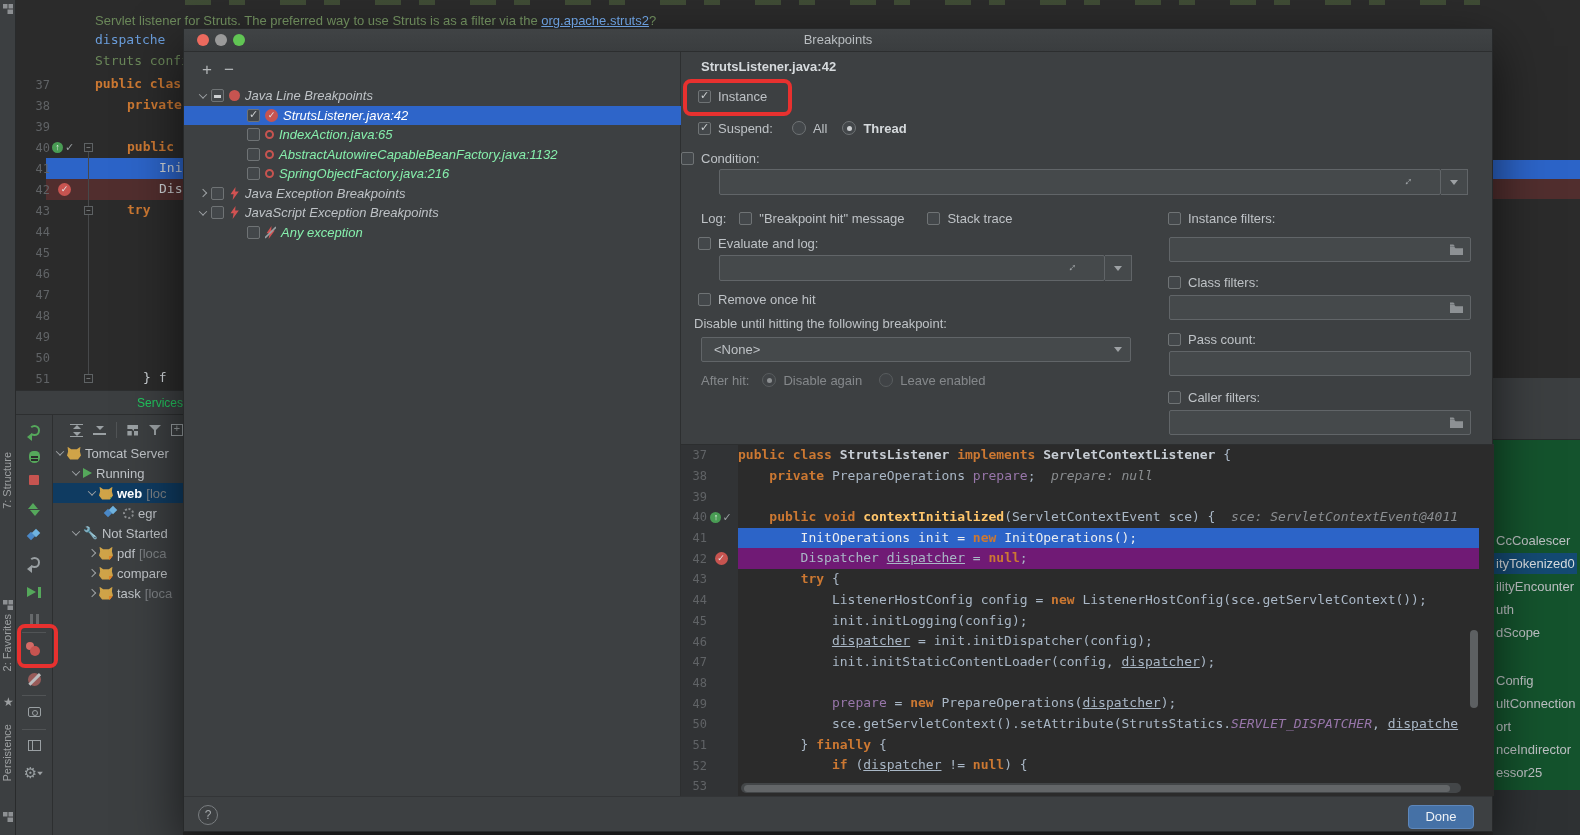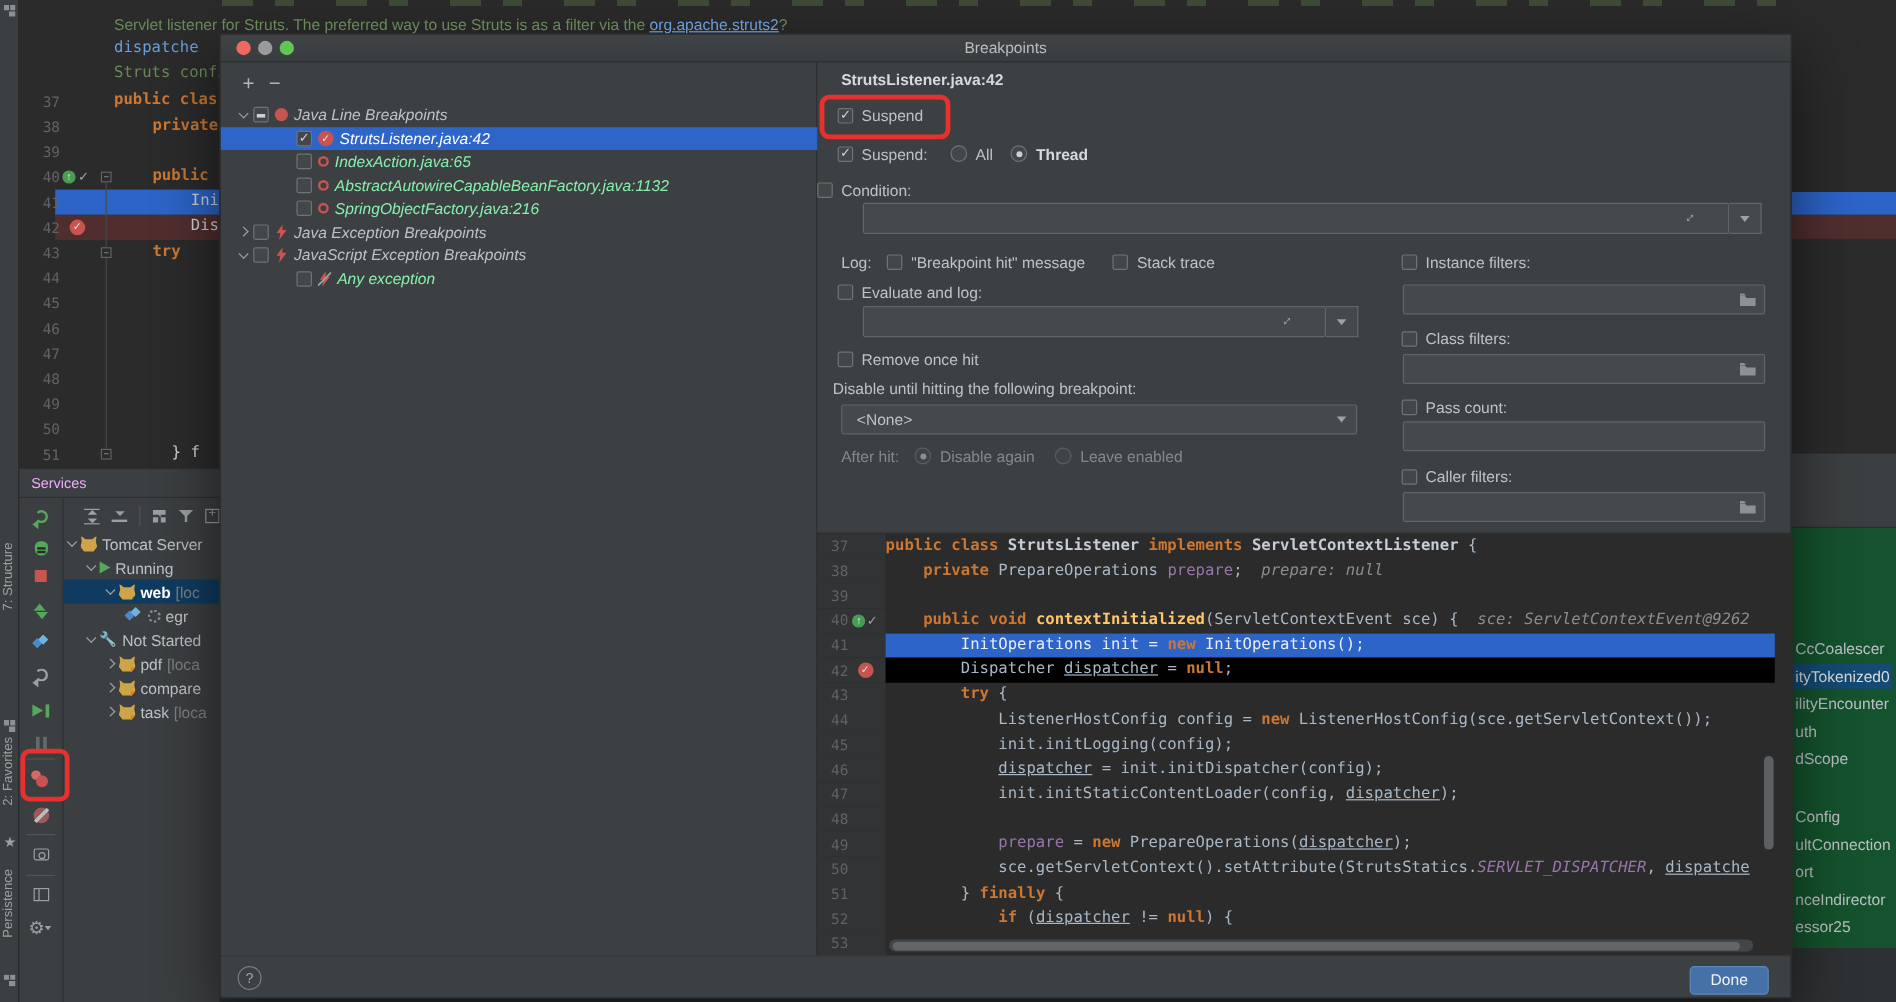--- a/index.html
+++ b/index.html
@@ -21,21 +21,21 @@
            font-size:12px;color:#606366;}
   .frag{position:absolute;font-family:"DejaVu Sans Mono",monospace;font-size:13px;white-space:pre;}
   .c-k{color:#cc7832;font-weight:bold;} .c-w{color:#cfd4d8;} .c-lnk{color:#6a9ddb;} .c-cmt{color:#6a8759;}
   .hl-exec{background:#2c64c8;} .hl-bp{background:#512e2e;}
   .fold{position:absolute;width:9px;height:9px;border:1px solid #5e6264;background:#2b2b2b;color:#9da1a4;
         font-size:8px;line-height:7px;text-align:center;}
   #comment-line{left:95px;top:13px;white-space:nowrap;font-size:13px;color:#6a8759;z-index:1;}
   #comment-line .lnk{color:#6a9ddb;text-decoration:underline;}
   
   #svc-head{left:16px;top:390px;width:167px;height:25px;background:#3c3f41;border-top:1px solid #2d2f30;
-            border-bottom:1px solid #2d2f30;line-height:24px;padding-left:10px;color:#f0abfc;font-size:12px;}
+            border-bottom:1px solid #2d2f30;line-height:24px;padding-left:10px;color:#22c55e;font-size:12px;text-align:right;}
   #svc-body{left:16px;top:415px;width:167px;height:420px;background:#3c3f41;}
   #svc-vtb{left:0;top:0;width:37px;height:420px;border-right:1px solid #2d2f30;}
   .vtb-ic{position:absolute;left:8px;width:20px;height:20px;display:flex;align-items:center;justify-content:center;}
   .vtb-div{position:absolute;left:6px;width:24px;height:1px;background:#515456;}
   #svc-htb{left:54px;top:3px;width:113px;height:24px;display:flex;align-items:center;gap:10px;}
   .htb-ic{width:14px;height:14px;position:relative;display:flex;align-items:center;justify-content:center;}
   #svc-tree{left:37px;top:28px;width:130px;height:392px;overflow:hidden;}
   .svc-row{position:relative;height:20px;display:flex;align-items:center;gap:4px;white-space:nowrap;overflow:hidden;}
   .svc-row.sel{background:#0f3b61;}
   .svc-suffix{color:#7d8184;}
@@ -134,21 +134,21 @@
   .pv-row{display:flex;height:20.7px;align-items:stretch;width:798px;}
   .pv-gut{width:57px;flex:none;background:#313335;display:flex;align-items:center;}
   .pv-num{width:26px;text-align:right;font-family:"DejaVu Sans Mono",monospace;font-size:12px;color:#606366;flex:none;}
   .pv-ics{width:28px;display:flex;align-items:center;justify-content:center;gap:1px;flex:none;}
   .pv-code{flex:1;margin:0;font-family:"DejaVu Sans Mono",monospace;font-size:13px;line-height:20.7px;
            white-space:pre;overflow:hidden;}
   .tk-k{color:#cc7832;font-weight:bold;} .tk-p{color:#a9b7c6;} .tk-b{color:#c7cdd4;font-weight:bold;}
   .tk-f{color:#9876aa;} .tk-m{color:#ffc66b;font-weight:bold;} .tk-h{color:#8a8d90;font-style:italic;}
   .tk-u{color:#a9b7c6;text-decoration:underline;} .tk-sf{color:#9876aa;font-style:italic;}
   .pv-row.exec .pv-code{background:#2c64c8;} .pv-row.exec .tk-p,.pv-row.exec .tk-b{color:#eaedf0;}
-  .pv-row.bp .pv-code{background:#000000;}
+  .pv-row.bp .pv-code{background:#701a75;}
   #pv-vsb{position:absolute;left:789px;top:185px;width:8px;height:78px;background:#5d6062;border-radius:4px;}
   #pv-hsb{position:absolute;left:60px;top:338px;width:720px;height:10px;background:#434648;border-radius:5px;}
   #pv-hsb i{position:absolute;left:3px;top:1.5px;width:706px;height:7px;background:#636668;border-radius:4px;display:block;}
   
   #ftr{left:0;top:767px;width:100%;height:37px;border-top:1px solid #333537;}
   #help-btn{position:absolute;left:14px;top:8px;width:20px;height:20px;border:1px solid #797d80;border-radius:50%;
             color:#a3a7aa;text-align:center;line-height:19px;font-size:12px;}
   #done-btn{position:absolute;right:18px;top:8px;width:66px;height:24px;background:#4571a6;border:1px solid #5d87bb;
             border-radius:4px;color:#eef2f6;text-align:center;line-height:22px;font-size:13px;}
   
@@ -439,21 +439,21 @@
         </div>
     </div>
 
     <div class="abs" id="cfg">
       <div class="row" style="left:20px;top:6px;">
           <span class="bold">StrutsListener.java:42</span>
         </div>
 
       <div class="row" style="left:17px;top:36px;">
         <span class="cb checked"></span>
-        <span class="lbl-t">Suspend</span>
+        <span class="lbl-t">Instance</span>
       </div>
 
       <div class="row" style="left:17px;top:68px;">
         <span class="cb checked"></span>
         <span class="lbl-t">Suspend:</span>
         <span class="radio" style="margin-left:12px;"></span>
         <span class="lbl-t">All</span>
         <span class="radio sel" style="margin-left:8px;"></span>
         <span class="bold">Thread</span>
       </div>
@@ -573,21 +573,21 @@
             <pre class="pv-code"></pre>
           </div>
           <div class="pv-row">
             <span class="pv-gut">
               <span class="pv-num">40</span>
               <span class="pv-ics">
                 <span class="ic-ovr">↑</span>
                 <span class="ic-chk">✓</span>
               </span>
             </span>
-            <pre class="pv-code"><span class="tk-p">    </span><span class="tk-k">public void </span><span class="tk-m">contextInitialized</span><span class="tk-p">(ServletContextEvent sce) {</span><span class="tk-h">  sce: ServletContextEvent@9262</span></pre>
+            <pre class="pv-code"><span class="tk-p">    </span><span class="tk-k">public void </span><span class="tk-m">contextInitialized</span><span class="tk-p">(ServletContextEvent sce) {</span><span class="tk-h">  sce: ServletContextEvent@4011</span></pre>
           </div>
           <div class="pv-row exec">
             <span class="pv-gut">
               <span class="pv-num">41</span>
               <span class="pv-ics"></span>
             </span>
             <pre class="pv-code"><span class="tk-p">        InitOperations init = </span><span class="tk-k">new </span><span class="tk-p">InitOperations();</span></pre>
           </div>
           <div class="pv-row bp">
             <span class="pv-gut">

